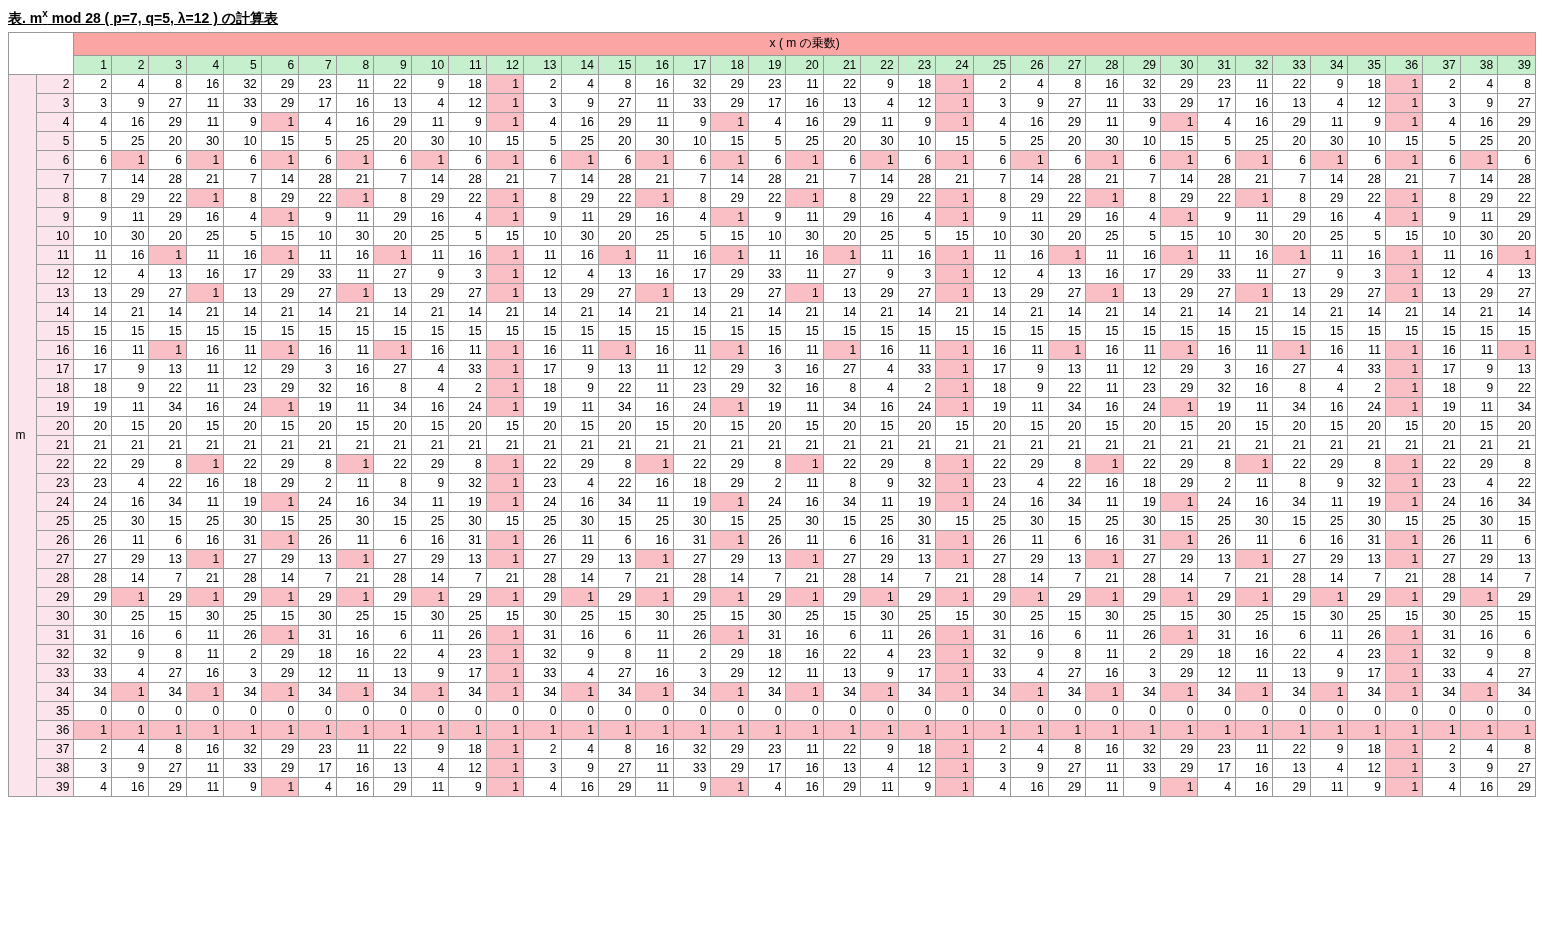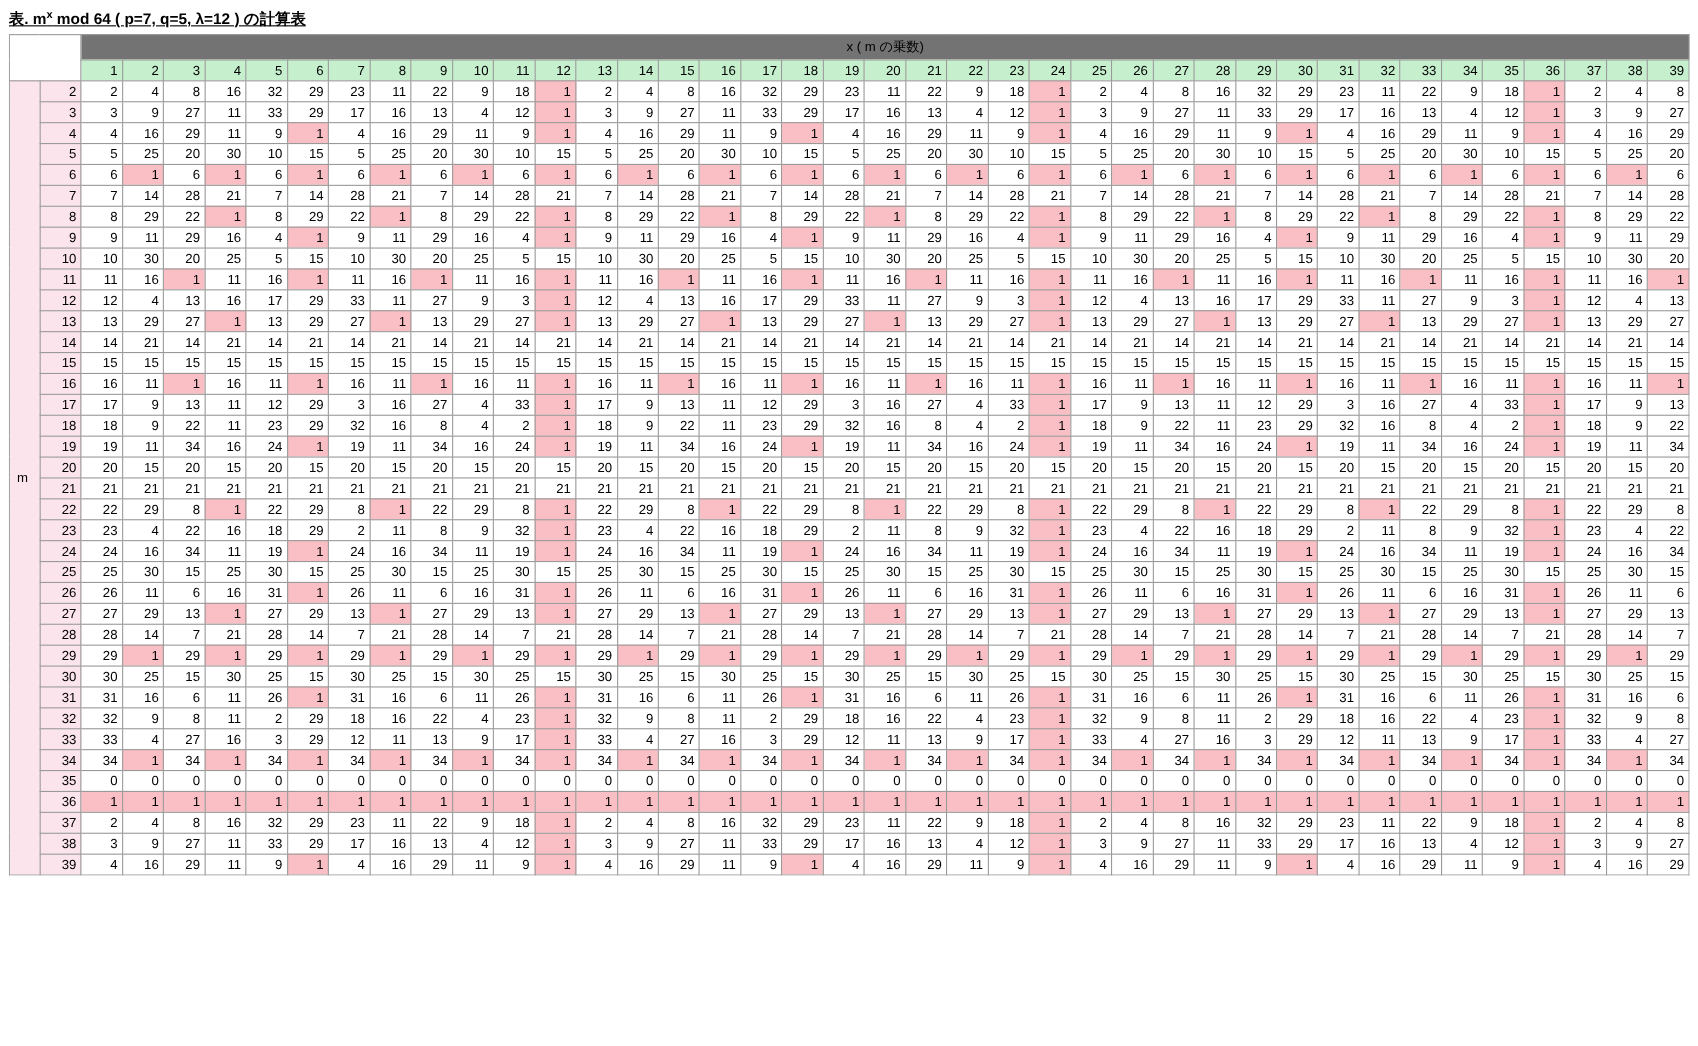--- a/index.html
+++ b/index.html
@@ -20,21 +20,21 @@
   }
   td, th {
     border: 1px solid #999;
     width: 37px;
     height: 18px;
     text-align: right;
     padding: 0 4px 0 0;
     font-size: 12px;
   }
   .x-header {
-    background: #737373;
+    background: #fca5a5;
     text-align: center;
     padding: 2px 0;
     margin-left: 38px;
   }
   .col-head {
     background: #c6efce;
     text-align: right;
   }
   .corner {
     background: white;
@@ -50,21 +50,21 @@
     background: #fce4ec;
     text-align: right;
     width: 37px;
   }
   .pink { background: #fabfc4; }
 </style>
 </head>
 <body>
 
 <div class="title">
-  <span>表.  m</span><sup>x</sup><span> mod 64 ( p=7, q=5, λ=12 ) の計算表</span>
+  <span>表.  m</span><sup>x</sup><span> mod 28 ( p=7, q=5, λ=12 ) の計算表</span>
 </div>
 
 <table>
   <tbody id="tbody">
       <tr>
         <td class="corner" colspan="2" rowspan="2"></td>
         <td class="x-header" colspan="39">x ( m の乗数)</td>
       </tr>
       <tr>
         <td class="col-head">1</td>

